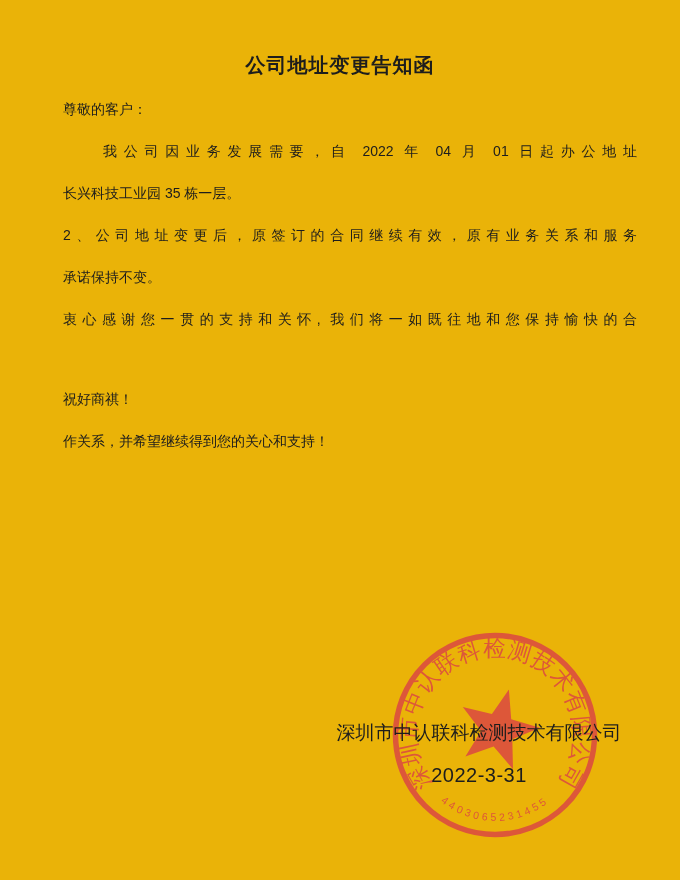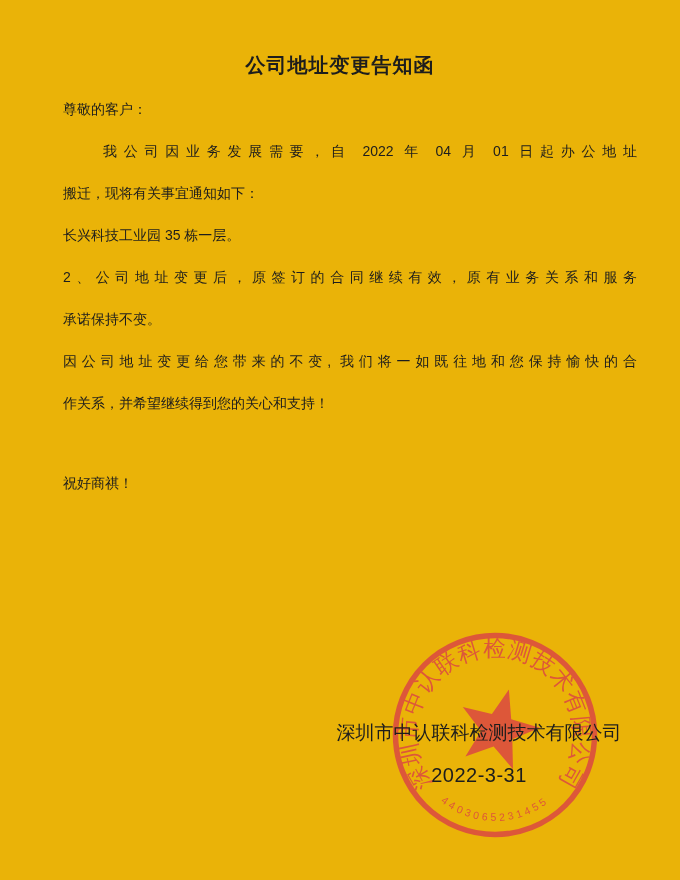--- a/index.html
+++ b/index.html
@@ -36,27 +36,26 @@
 </head>
 <body>
 
 <div class="page">
 
   <div class="doc-title">公司地址变更告知函</div>
 
   <div class="body-lines">
     <div class="line">尊敬的客户：</div>
     <div class="line indent fill">我公司因业务发展需要，自 2022 年 04 月 01 日起办公地址</div>
-    <div class="line">搬迁，现将有关事宜通知如下：</div>
     <div class="line">长兴科技工业园 35 栋一层。</div>
     <div class="line fill">2、公司地址变更后，原签订的合同继续有效，原有业务关系和服务</div>
     <div class="line">承诺保持不变。</div>
-    <div class="line fill">因公司地址变更给您带来的不变, 我们将一如既往地和您保持愉快的合</div>
+    <div class="line fill">衷心感谢您一贯的支持和关怀, 我们将一如既往地和您保持愉快的合</div>
+    <div class="line closing">祝好商祺！</div>
     <div class="line">作关系，并希望继续得到您的关心和支持！</div>
-    <div class="line closing">祝好商祺！</div>
   </div>
 
   <svg class="seal" viewBox="-103 -103 206 206" xmlns="http://www.w3.org/2000/svg">
     <defs>
       <path id="sealArcTop" d="M -60.5,50.8 A 79,79 0 1 1 60.5,50.8" fill="none"></path>
       <path id="sealArcBottom" d="M -63,58.6 A 86,86 0 0 0 63,58.6" fill="none"></path>
     </defs>
     <circle cx="0" cy="0" r="99.5" fill="none" stroke="#dc4a41" stroke-width="5.5"></circle>
     <polygon fill="#dc4a41" points="13.9,-45.6 16.2,-15.7 44.9,-7.2 17.3,4.3 18.0,34.2 -1.4,11.4 -29.6,21.4 -14.0,-4.1 -32.2,-27.9 -3.1,-20.9"></polygon>
     <text font-size="22.5" letter-spacing="1" fill="#dc4a41" text-anchor="middle">

